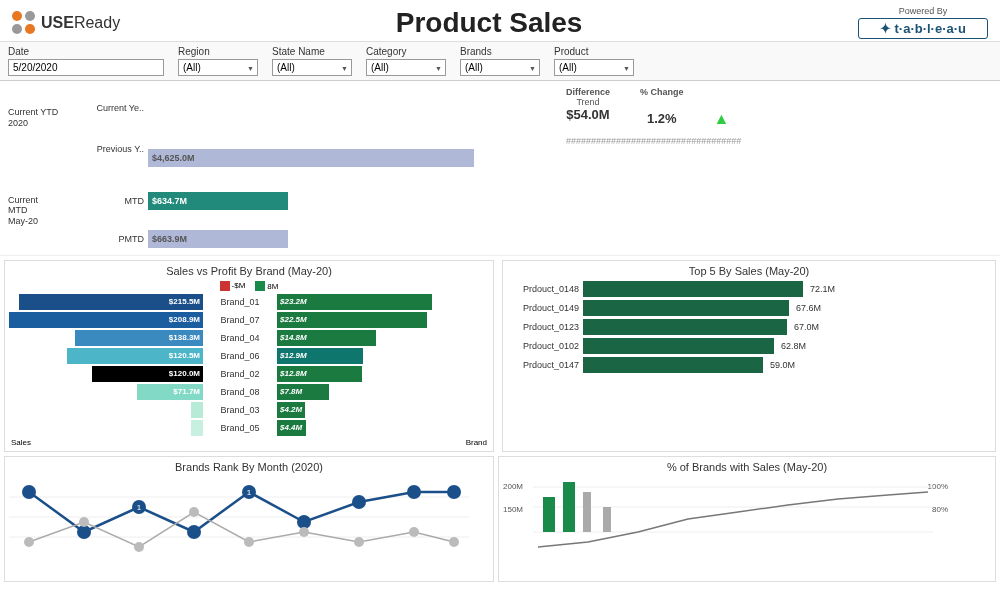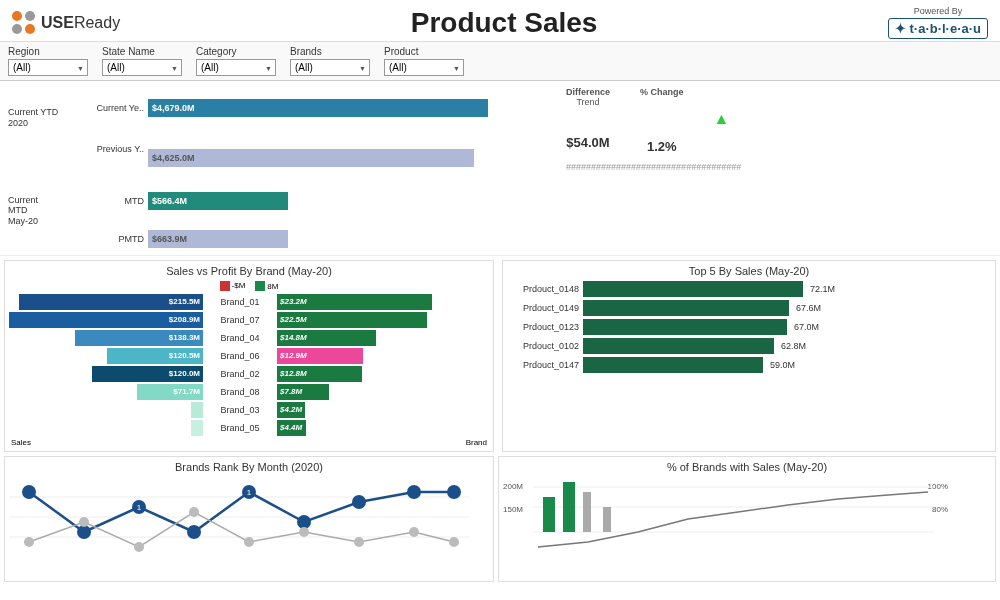--- a/index.html
+++ b/index.html
@@ -9,21 +9,21 @@
     .header { display: flex; align-items: center; justify-content: space-between; padding: 6px 12px 2px 12px; border-bottom: 1px solid #ddd; }
     .logo-area { display: flex; align-items: center; gap: 6px; }
     .logo-dots { display: grid; grid-template-columns: 1fr 1fr; gap: 3px; }
     .dot { width: 10px; height: 10px; border-radius: 50%; }
     .dot.orange { background: #e87722; }
     .dot.gray { background: #999; }
     .logo-text { font-size: 16px; font-weight: bold; color: #333; }
     .logo-text span { font-weight: normal; }
     .page-title { font-size: 28px; font-weight: bold; color: #222; }
     .powered-by { text-align: center; font-size: 9px; color: #555; }
-    .tableau-logo { font-size: 13px; font-weight: bold; color: #1a5276; border: 1px solid #1a5276; padding: 2px 6px; border-radius: 3px; margin-top: 2px; }
+    .tableau-logo { font-size: 13px; font-weight: bold; color: #1a5276; border: 1px solid #1a5276; padding: 2px 21px; border-radius: 3px; margin-top: 2px; }
 
     
     .filters { display: flex; gap: 0; padding: 4px 8px; border-bottom: 1px solid #ccc; background: #f9f9f9; }
     .filter-group { display: flex; flex-direction: column; margin-right: 14px; }
     .filter-label { font-size: 10px; color: #333; margin-bottom: 2px; }
     .filter-select { border: 1px solid #999; padding: 2px 18px 2px 4px; font-size: 10px; background: #fff; min-width: 80px; appearance: none; position: relative; }
     .filter-select-wrap { position: relative; display: inline-block; }
     .filter-select-wrap::after { content: '▼'; font-size: 7px; position: absolute; right: 4px; top: 50%; transform: translateY(-50%); color: #555; pointer-events: none; }
 
     
@@ -35,21 +35,21 @@
     .bar-kpi { height: 18px; display: flex; align-items: center; padding-left: 4px; font-size: 9px; color: #fff; font-weight: bold; }
     .bar-cy { background: #2a7fa5; }
     .bar-py { background: #b0b8d8; margin-top: 18px; }
     .bar-mtd { background: #218a7a; }
     .bar-pmtd { background: #b0b8d8; }
 
     .kpi-right { display: flex; flex-direction: column; gap: 4px; padding-left: 10px; }
     .kpi-diff-row { display: flex; gap: 30px; }
     .kpi-diff-col { display: flex; flex-direction: column; align-items: center; }
     .kpi-diff-header { font-size: 9px; color: #555; font-weight: bold; }
-    .kpi-diff-value { font-size: 13px; font-weight: bold; color: #333; margin-top: 28px; }
+    .kpi-diff-value { font-size: 13px; font-weight: bold; color: #333; }
     .kpi-hash { font-size: 9px; color: #999; margin-top: 4px; }
     .triangle-up { color: #2ecc40; font-size: 16px; }
 
     
     .charts-row { display: flex; gap: 0; padding: 0; }
     .chart-panel { border: 1px solid #ddd; margin: 4px; padding: 4px; background: #fff; }
     .chart-title { text-align: center; font-size: 11px; color: #333; margin-bottom: 4px; font-weight: normal; }
 
     
     .svp-panel { width: 490px; }
@@ -96,20 +96,24 @@
   </div>
   <div class="page-title">Product Sales</div>
   <div class="powered-by">
     <div>Powered By</div>
     <div class="tableau-logo">✦ t·a·b·l·e·a·u</div>
   </div>
 </div>
 
 <div class="filters">
   <div class="filter-group">
+    <span class="filter-label">Date</span>
+    <input type="text" class="filter-select" style="min-width: 90px;" value="5/20/2020">
+  </div>
+  <div class="filter-group">
     <span class="filter-label">Region</span>
     <div class="filter-select-wrap">
       <select class="filter-select">
         <option>(All)</option>
       </select>
     </div>
   </div>
   <div class="filter-group">
     <span class="filter-label">State Name</span>
     <div class="filter-select-wrap">
@@ -144,32 +148,31 @@
   </div>
 </div>
 
 <div class="kpi-section">
   <div class="kpi-left">
     <div style="display:flex; align-items:flex-start; gap:4px;">
       <div style="display:flex;flex-direction:column;gap:2px;">
         <div class="kpi-row">
           <div class="kpi-ytd-label">Current YTD<br>2020</div>
           <span class="kpi-bar-label">Current Ye..</span>
-          <div class="bar-kpi bar-cy" style="width:340px;">$4,679.0M</div>
         </div>
         <div class="kpi-row">
           <div class="kpi-ytd-label"></div>
           <span class="kpi-bar-label">Previous Y..</span>
           <div class="bar-kpi bar-py" style="width:326px; color:#555;">$4,625.0M</div>
         </div>
         <div style="height:4px;"></div>
         <div class="kpi-row">
           <div class="kpi-ytd-label">Current<br>MTD<br>May-20</div>
           <span class="kpi-bar-label">MTD</span>
-          <div class="bar-kpi bar-mtd" style="width:140px;">$566.4M</div>
+          <div class="bar-kpi bar-mtd" style="width:140px;">$634.7M</div>
         </div>
         <div class="kpi-row">
           <div class="kpi-ytd-label"></div>
           <span class="kpi-bar-label">PMTD</span>
           <div class="bar-kpi bar-pmtd" style="width:140px; color:#555;">$663.9M</div>
         </div>
       </div>
     </div>
   </div>
   <div class="kpi-right">
@@ -207,43 +210,43 @@
         <div style="width:10px;height:10px;background:#1a8a4a;"></div>
         <span>8M</span>
       </div>
     </div>
     <div class="svp-content">
 
       <div class="svp-sales">
         <div class="svp-bar-sales" style="width:184px;background:#1b4f8a;">$215.5M</div>
         <div class="svp-bar-sales" style="width:194px;background:#1b5ea0;">$208.9M</div>
         <div class="svp-bar-sales" style="width:128px;background:#3a8abf;">$138.3M</div>
-        <div class="svp-bar-sales" style="width:96px;background:#4db5c8;">$120.5M</div>
-        <div class="svp-bar-sales" style="width:111px;background:#0c4a6e;">$120.0M</div>
+        <div class="svp-bar-sales" style="width:136px;background:#4db5c8;">$120.5M</div>
+        <div class="svp-bar-sales" style="width:111px;background:#000000;">$120.0M</div>
         <div class="svp-bar-sales" style="width:66px;background:#82d9c5;">$71.7M</div>
         <div class="svp-bar-sales" style="width:12px;background:#b8ead8;"></div>
         <div class="svp-bar-sales" style="width:12px;background:#c8f0e0;"></div>
       </div>
 
       <div class="svp-brands">
         <div class="svp-brand-label">Brand_01</div>
         <div class="svp-brand-label">Brand_07</div>
         <div class="svp-brand-label">Brand_04</div>
         <div class="svp-brand-label">Brand_06</div>
         <div class="svp-brand-label">Brand_02</div>
         <div class="svp-brand-label">Brand_08</div>
         <div class="svp-brand-label">Brand_03</div>
         <div class="svp-brand-label">Brand_05</div>
       </div>
 
       <div class="svp-profit">
         <div class="svp-bar-profit" style="width:155px;background:#1a7a40;">$23.2M</div>
         <div class="svp-bar-profit" style="width:150px;background:#1a7a40;">$22.5M</div>
         <div class="svp-bar-profit" style="width:99px;background:#1a7a40;">$14.8M</div>
-        <div class="svp-bar-profit" style="width:86px;background:#ec4899;">$12.9M</div>
+        <div class="svp-bar-profit" style="width:86px;background:#0f766e;">$12.9M</div>
         <div class="svp-bar-profit" style="width:85px;background:#1a7a40;">$12.8M</div>
         <div class="svp-bar-profit" style="width:52px;background:#1a7a40;">$7.8M</div>
         <div class="svp-bar-profit" style="width:28px;background:#1a7a40;">$4.2M</div>
         <div class="svp-bar-profit" style="width:29px;background:#1a7a40;">$4.4M</div>
       </div>
     </div>
 
     <div style="display:flex;justify-content:space-between;margin-top:2px;font-size:8px;padding:0 2px;">
       <span>Sales</span>
       <span>Brand</span>

